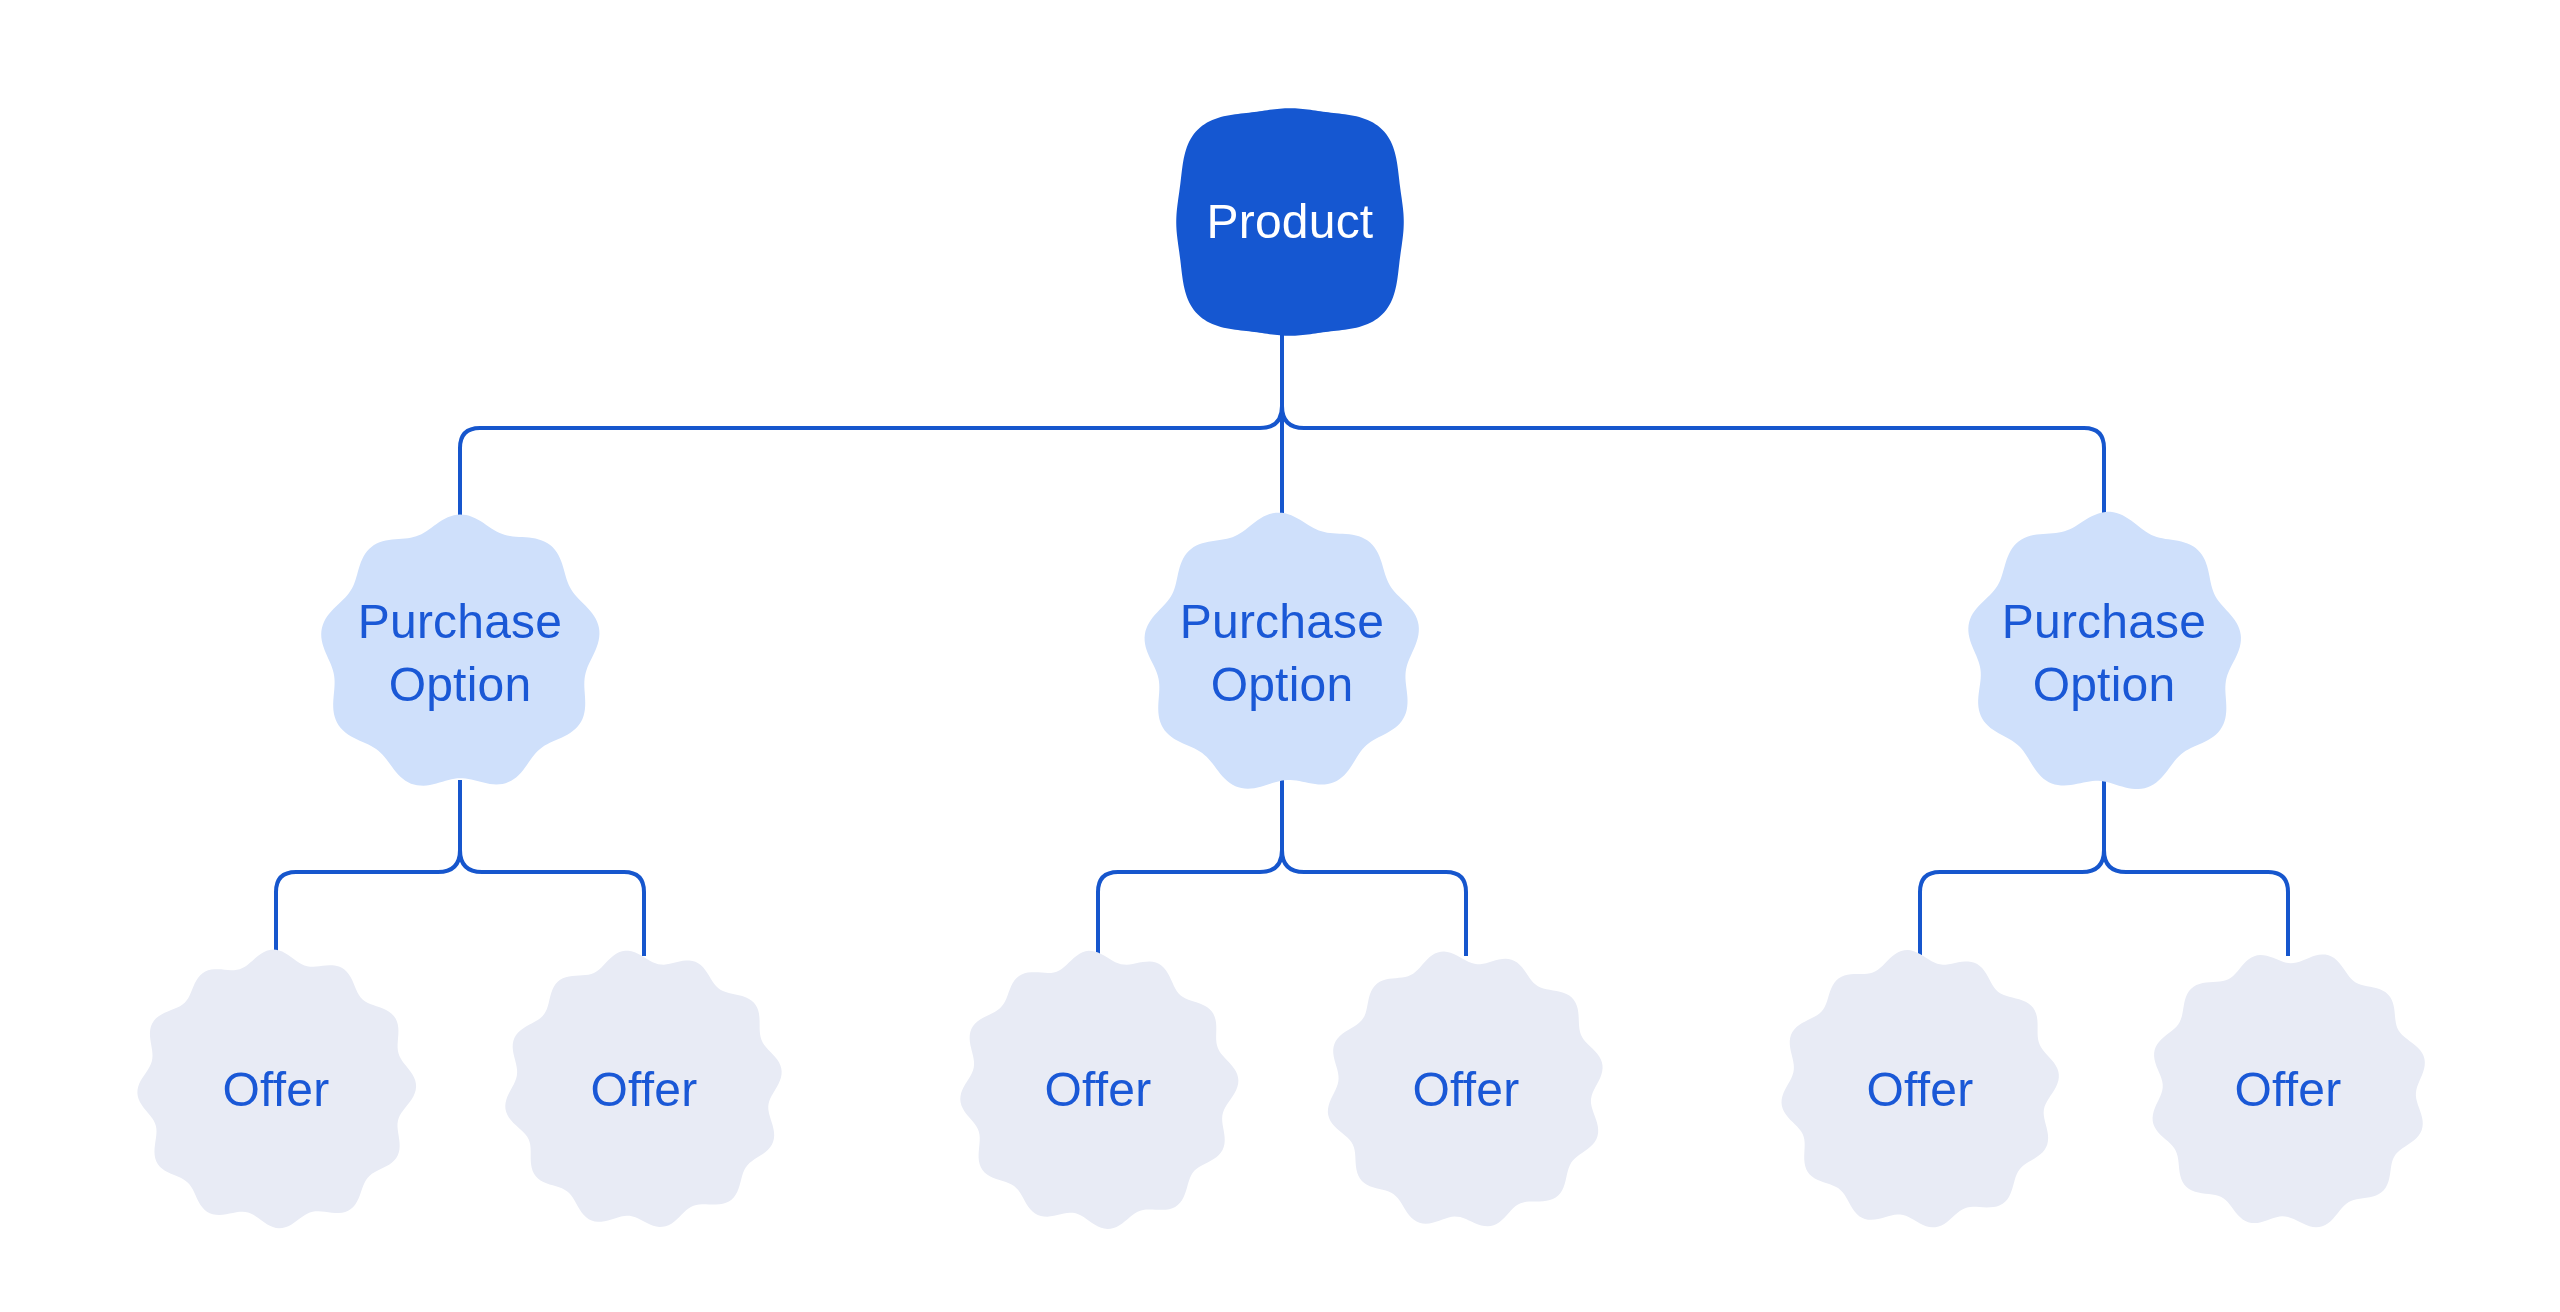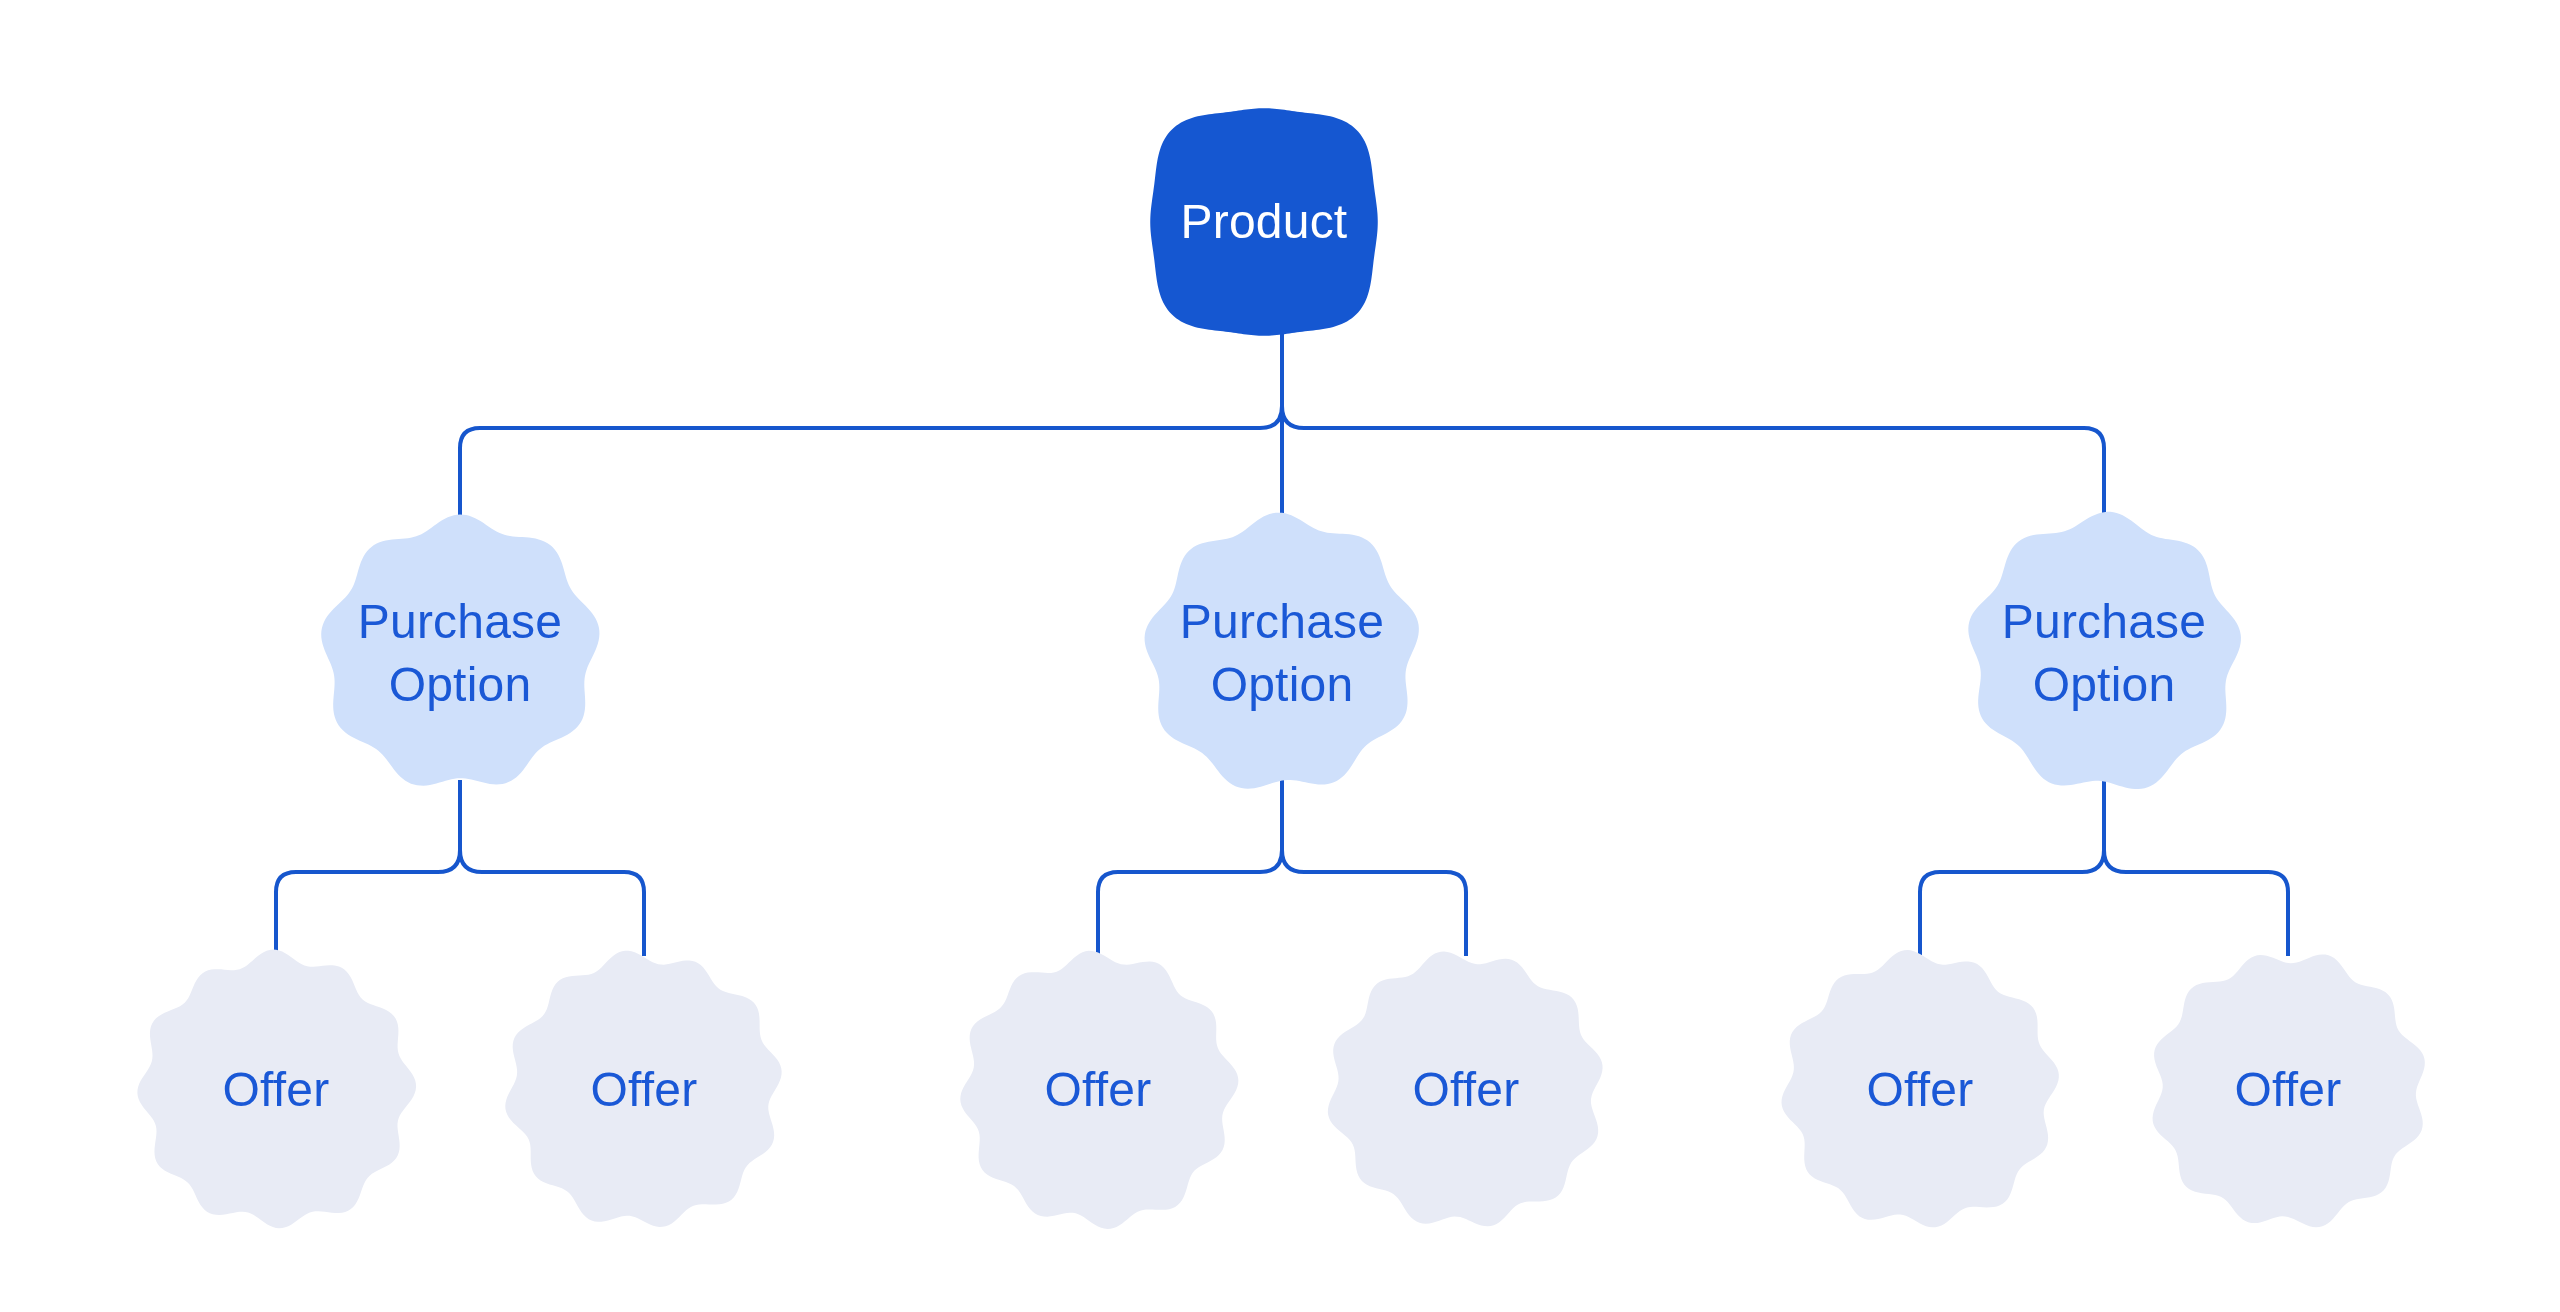--- a/index.html
+++ b/index.html
@@ -71,21 +71,21 @@
     <path d="M 460 780 V 850 Q 460 872 438 872 H 296 Q 276 872 276 892 V 956"></path>
     <path d="M 460 780 V 850 Q 460 872 482 872 H 624 Q 644 872 644 892 V 956"></path>
 
     <path d="M 1282 780 V 850 Q 1282 872 1260 872 H 1118 Q 1098 872 1098 892 V 956"></path>
     <path d="M 1282 780 V 850 Q 1282 872 1304 872 H 1446 Q 1466 872 1466 892 V 956"></path>
 
     <path d="M 2104 780 V 850 Q 2104 872 2082 872 H 1940 Q 1920 872 1920 892 V 956"></path>
     <path d="M 2104 780 V 850 Q 2104 872 2126 872 H 2268 Q 2288 872 2288 892 V 956"></path>
   </svg>
 
-  <div class="node product" style="left:1133px; top:91px; width:262px; height:262px;">
+  <div class="node product" style="left:1159px; top:91px; width:262px; height:262px;">
     <svg class="blob" viewBox="0 0 262 262">
         <path d="M244.76 131.00L244.73 133.55L244.64 136.10L244.50 138.65L244.30 141.20L244.06 143.74L243.78 146.28L243.47 148.81L243.13 151.35L242.78 153.89L242.42 156.43L242.05 158.98L241.69 161.55L241.34 164.13L241.00 166.74L240.66 169.37L240.34 172.04L240.03 174.73L239.71 177.47L239.39 180.23L239.05 183.03L238.68 185.86L238.26 188.72L237.80 191.60L237.26 194.49L236.63 197.37L235.91 200.25L235.08 203.11L234.12 205.92L233.03 208.68L231.79 211.38L230.40 213.99L228.86 216.50L227.17 218.90L225.32 221.18L223.32 223.32L221.18 225.32L218.90 227.17L216.50 228.86L213.99 230.40L211.38 231.79L208.68 233.03L205.92 234.12L203.11 235.08L200.25 235.91L197.37 236.63L194.49 237.26L191.60 237.80L188.72 238.26L185.86 238.68L183.03 239.05L180.23 239.39L177.47 239.71L174.73 240.03L172.04 240.34L169.37 240.66L166.74 241.00L164.13 241.34L161.55 241.69L158.98 242.05L156.43 242.42L153.89 242.78L151.35 243.13L148.81 243.47L146.28 243.78L143.74 244.06L141.20 244.30L138.65 244.50L136.10 244.64L133.55 244.73L131.00 244.76L128.45 244.73L125.90 244.64L123.35 244.50L120.80 244.30L118.26 244.06L115.72 243.78L113.19 243.47L110.65 243.13L108.11 242.78L105.57 242.42L103.02 242.05L100.45 241.69L97.87 241.34L95.26 241.00L92.63 240.66L89.96 240.34L87.27 240.03L84.53 239.71L81.77 239.39L78.97 239.05L76.14 238.68L73.28 238.26L70.40 237.80L67.51 237.26L64.63 236.63L61.75 235.91L58.89 235.08L56.08 234.12L53.32 233.03L50.62 231.79L48.01 230.40L45.50 228.86L43.10 227.17L40.82 225.32L38.68 223.32L36.68 221.18L34.83 218.90L33.14 216.50L31.60 213.99L30.21 211.38L28.97 208.68L27.88 205.92L26.92 203.11L26.09 200.25L25.37 197.37L24.74 194.49L24.20 191.60L23.74 188.72L23.32 185.86L22.95 183.03L22.61 180.23L22.29 177.47L21.97 174.73L21.66 172.04L21.34 169.37L21.00 166.74L20.66 164.13L20.31 161.55L19.95 158.98L19.58 156.43L19.22 153.89L18.87 151.35L18.53 148.81L18.22 146.28L17.94 143.74L17.70 141.20L17.50 138.65L17.36 136.10L17.27 133.55L17.24 131.00L17.27 128.45L17.36 125.90L17.50 123.35L17.70 120.80L17.94 118.26L18.22 115.72L18.53 113.19L18.87 110.65L19.22 108.11L19.58 105.57L19.95 103.02L20.31 100.45L20.66 97.87L21.00 95.26L21.34 92.63L21.66 89.96L21.97 87.27L22.29 84.53L22.61 81.77L22.95 78.97L23.32 76.14L23.74 73.28L24.20 70.40L24.74 67.51L25.37 64.63L26.09 61.75L26.92 58.89L27.88 56.08L28.97 53.32L30.21 50.62L31.60 48.01L33.14 45.50L34.83 43.10L36.68 40.82L38.68 38.68L40.82 36.68L43.10 34.83L45.50 33.14L48.01 31.60L50.62 30.21L53.32 28.97L56.08 27.88L58.89 26.92L61.75 26.09L64.63 25.37L67.51 24.74L70.40 24.20L73.28 23.74L76.14 23.32L78.97 22.95L81.77 22.61L84.53 22.29L87.27 21.97L89.96 21.66L92.63 21.34L95.26 21.00L97.87 20.66L100.45 20.31L103.02 19.95L105.57 19.58L108.11 19.22L110.65 18.87L113.19 18.53L115.72 18.22L118.26 17.94L120.80 17.70L123.35 17.50L125.90 17.36L128.45 17.27L131.00 17.24L133.55 17.27L136.10 17.36L138.65 17.50L141.20 17.70L143.74 17.94L146.28 18.22L148.81 18.53L151.35 18.87L153.89 19.22L156.43 19.58L158.98 19.95L161.55 20.31L164.13 20.66L166.74 21.00L169.37 21.34L172.04 21.66L174.73 21.97L177.47 22.29L180.23 22.61L183.03 22.95L185.86 23.32L188.72 23.74L191.60 24.20L194.49 24.74L197.37 25.37L200.25 26.09L203.11 26.92L205.92 27.88L208.68 28.97L211.38 30.21L213.99 31.60L216.50 33.14L218.90 34.83L221.18 36.68L223.32 38.68L225.32 40.82L227.17 43.10L228.86 45.50L230.40 48.01L231.79 50.62L233.03 53.32L234.12 56.08L235.08 58.89L235.91 61.75L236.63 64.63L237.26 67.51L237.80 70.40L238.26 73.28L238.68 76.14L239.05 78.97L239.39 81.77L239.71 84.53L240.03 87.27L240.34 89.96L240.66 92.63L241.00 95.26L241.34 97.87L241.69 100.45L242.05 103.02L242.42 105.57L242.78 108.11L243.13 110.65L243.47 113.19L243.78 115.72L244.06 118.26L244.30 120.80L244.50 123.35L244.64 125.90L244.73 128.45Z" fill="#1557d1"></path>
       </svg>
     <div class="label">
       <span>Product</span>
     </div>
   </div>
 
   <div class="node purchase" style="left:318px; top:511px; width:284px; height:284px;">
     <svg class="blob" viewBox="0 0 284 284">

